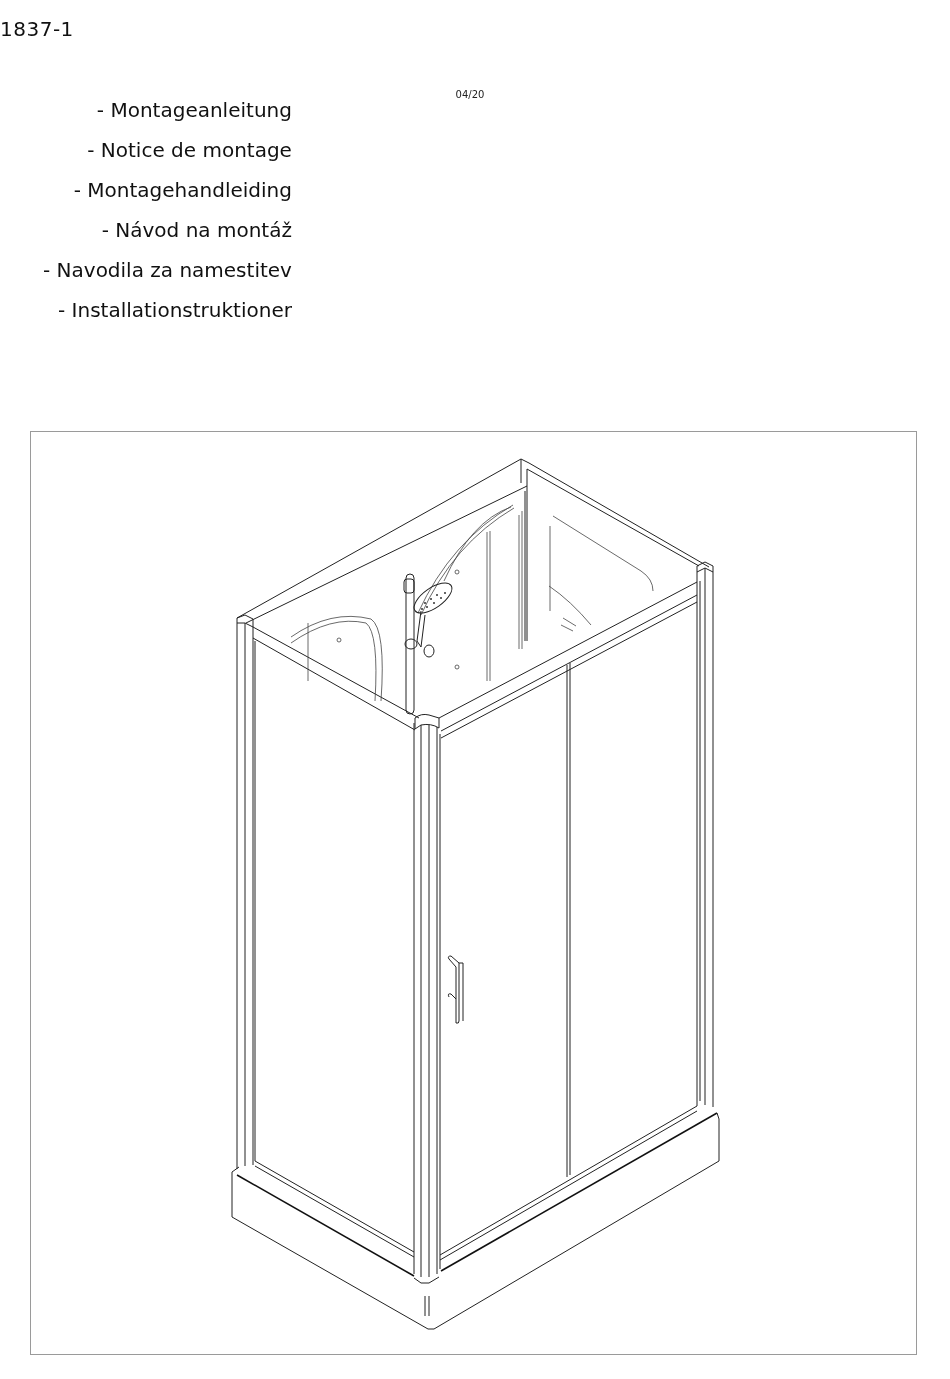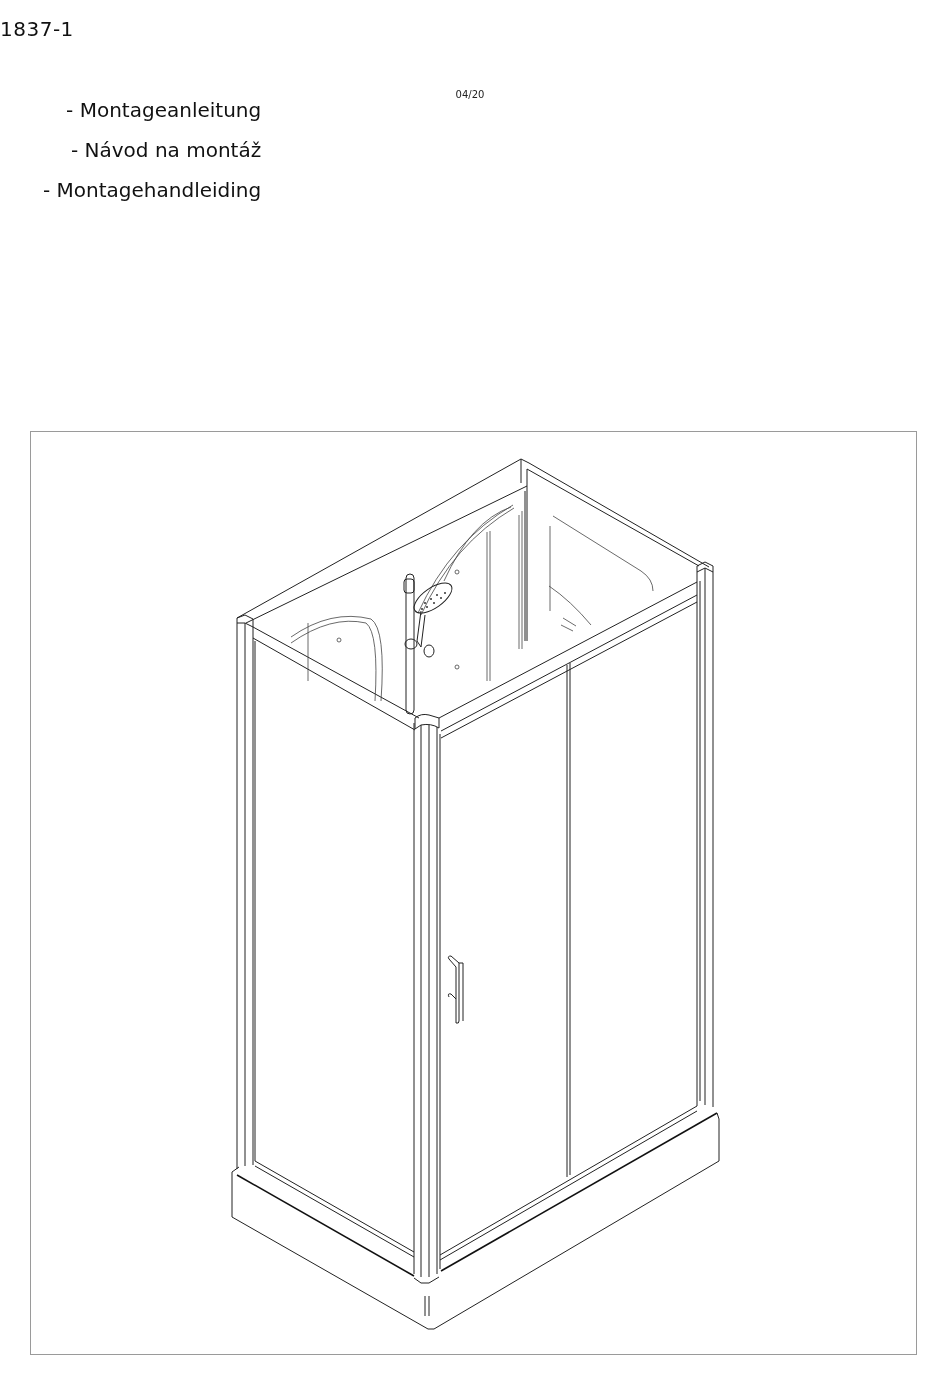--- a/index.html
+++ b/index.html
@@ -19,22 +19,25 @@
     svg .k { fill: none; stroke: #111; stroke-width: 1.6; }
   </style>
 </head>
 <body>
 
 <div class="doc-number">1837-1</div>
 <div class="doc-date">04/20</div>
 
 <ul class="lang-list">
   <li>- Montageanleitung</li>
+  <li>- Notice de montage</li>
+  <li>- Montagehandleiding</li>
   <li>- Návod na montáž</li>
-  <li>- Montagehandleiding</li>
+  <li>- Navodila za namestitev</li>
+  <li>- Installationstruktioner</li>
 </ul>
 
 <div class="figure-frame">
   <svg width="950" height="1379" viewBox="0 0 950 1379">
 
     <g>
       <polyline class="l" points="236,617 520,458 528,462 708,566"></polyline>
       <polyline class="l" points="245,622 526,485 526,468"></polyline>
       <polyline class="l" points="526,468 698,565"></polyline>
       <line class="l" x1="520" y1="458" x2="520" y2="482"></line>

